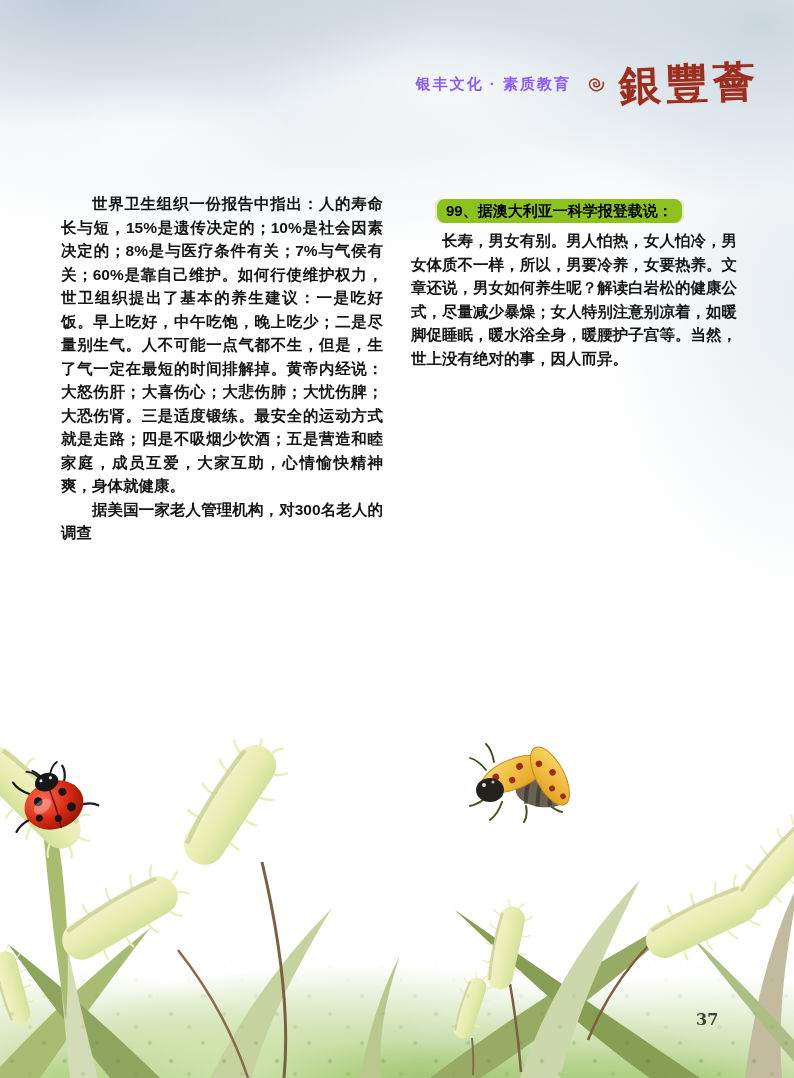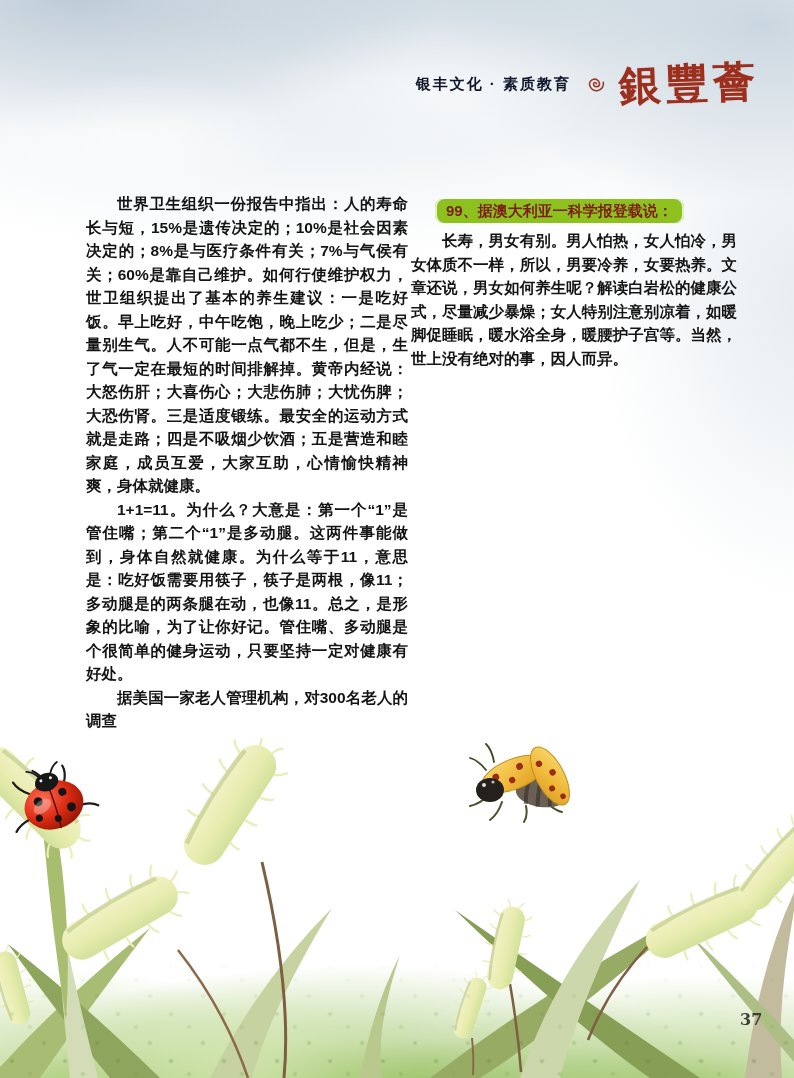--- a/index.html
+++ b/index.html
@@ -44,55 +44,55 @@
   }
   .meadow{ position:absolute; left:0; top:738px; pointer-events:none; }
 
   
   .header{
     position:absolute; top:56px; right:34px; height:56px;
     display:flex; align-items:center; gap:12px; z-index:5;
   }
   .tagline{
     font-size:15px; font-weight:bold; letter-spacing:2px;
-    color:#0f172a; white-space:nowrap;
+    color:#8b5cf6; white-space:nowrap;
   }
   .swirl{ display:inline-flex; transform:rotate(-12deg); }
   .logo{
     font-family:"DejaVu Serif", serif; font-size:42px; font-weight:bold;
     color:#9c2e1d; letter-spacing:5px; white-space:nowrap;
     transform:rotate(-2deg); line-height:1;
     text-shadow:0 0 1px rgba(156,46,29,.45);
   }
 
   
   .col{
     position:absolute; top:192px; z-index:4;
     font-size:15.5px; line-height:23.5px; font-weight:700; color:#141414;
     text-align:justify; word-break:break-all;
   }
-  .col-left{ left:86px;  width:322px; }
+  .col-left{ left:61px;  width:322px; }
   .col-right{ left:411px; width:326px; }
   .body-p{ margin:0; }
   .indent{ text-indent:2em; }
   .pill-row{ margin:7px 0 6px 24px; }
   .pill{
-    display:inline-block; background:#8cc11e; color:#7f1d1d;
+    display:inline-block; background:#8cc11e; color:#000000;
     font-size:15px; font-weight:700; line-height:1; white-space:nowrap;
     padding:4px 11px 5px; border-radius:8px;
     box-shadow:inset 2px 0 0 rgba(255,255,255,.75), inset -2px 0 0 rgba(255,255,255,.75);
   }
 
   
   .ladybug-red{ position:absolute; left:2px; top:760px; width:100px; height:85px; z-index:6; }
   .ladybug-yellow{ position:absolute; left:464px; top:740px; width:120px; height:85px; z-index:6; }
 
   
   .page-number{
-    position:absolute; left:740px; top:1010px; z-index:7;
+    position:absolute; left:696px; top:1010px; z-index:7;
     font-family:"DejaVu Serif", serif; font-size:16px; font-weight:bold; color:#3f3f37;text-align:center;
   }
 </style>
 </head>
 <body>
 
 <div class="page">
 
   <div class="wash-top"></div>
   <div class="wash-bottom"></div>
@@ -148,21 +148,20 @@
     <span class="swirl">
       <svg width="24" height="24" viewBox="0 0 24 24">
         <path d="M13.5,12 a1.5,1.5 0 1 0 -3,0 a3,3 0 1 0 6,0 a5,5 0 1 0 -10,0 a7,7 0 1 0 14,0" stroke="#9e3a2a" stroke-width="1.6" fill="none" stroke-linecap="round"></path>
       </svg>
     </span>
     <span class="logo">銀豐薈</span>
   </div>
 
   <div class="col col-left">
     <p class="body-p indent">世界卫生组织一份报告中指出：人的寿命长与短，15%是遗传决定的；10%是社会因素决定的；8%是与医疗条件有关；7%与气侯有关；60%是靠自己维护。如何行使维护权力，世卫组织提出了基本的养生建议：一是吃好饭。早上吃好，中午吃饱，晚上吃少；二是尽量别生气。人不可能一点气都不生，但是，生了气一定在最短的时间排解掉。黄帝内经说：大怒伤肝；大喜伤心；大悲伤肺；大忧伤脾；大恐伤肾。三是适度锻练。最安全的运动方式就是走路；四是不吸烟少饮酒；五是营造和睦家庭，成员互爱，大家互助，心情愉快精神爽，身体就健康。</p>
-    <p class="body-p indent">1+1=11。为什么？大意是：第一个“1”是管住嘴；第二个“1”是多动腿。这两件事能做到，身体自然就健康。为什么等于11，意思是：吃好饭需要用筷子，筷子是两根，像11；多动腿是的两条腿在动，也像11。总之，是形象的比喻，为了让你好记。管住嘴、多动腿是个很简单的健身运动，只要坚持一定对健康有好处。</p>
     <p class="body-p indent">据美国一家老人管理机构，对300名老人的调查</p>
   </div>
 
   <div class="col col-right">
     <div class="pill-row">
       <span class="pill">99、据澳大利亚一科学报登载说：</span>
     </div>
     <p class="body-p indent">长寿，男女有别。男人怕热，女人怕冷，男女体质不一样，所以，男要冷养，女要热养。文章还说，男女如何养生呢？解读白岩松的健康公式，尽量减少暴燥；女人特别注意别凉着，如暖脚促睡眠，暖水浴全身，暖腰护子宫等。当然，世上没有绝对的事，因人而异。</p>
   </div>
 

